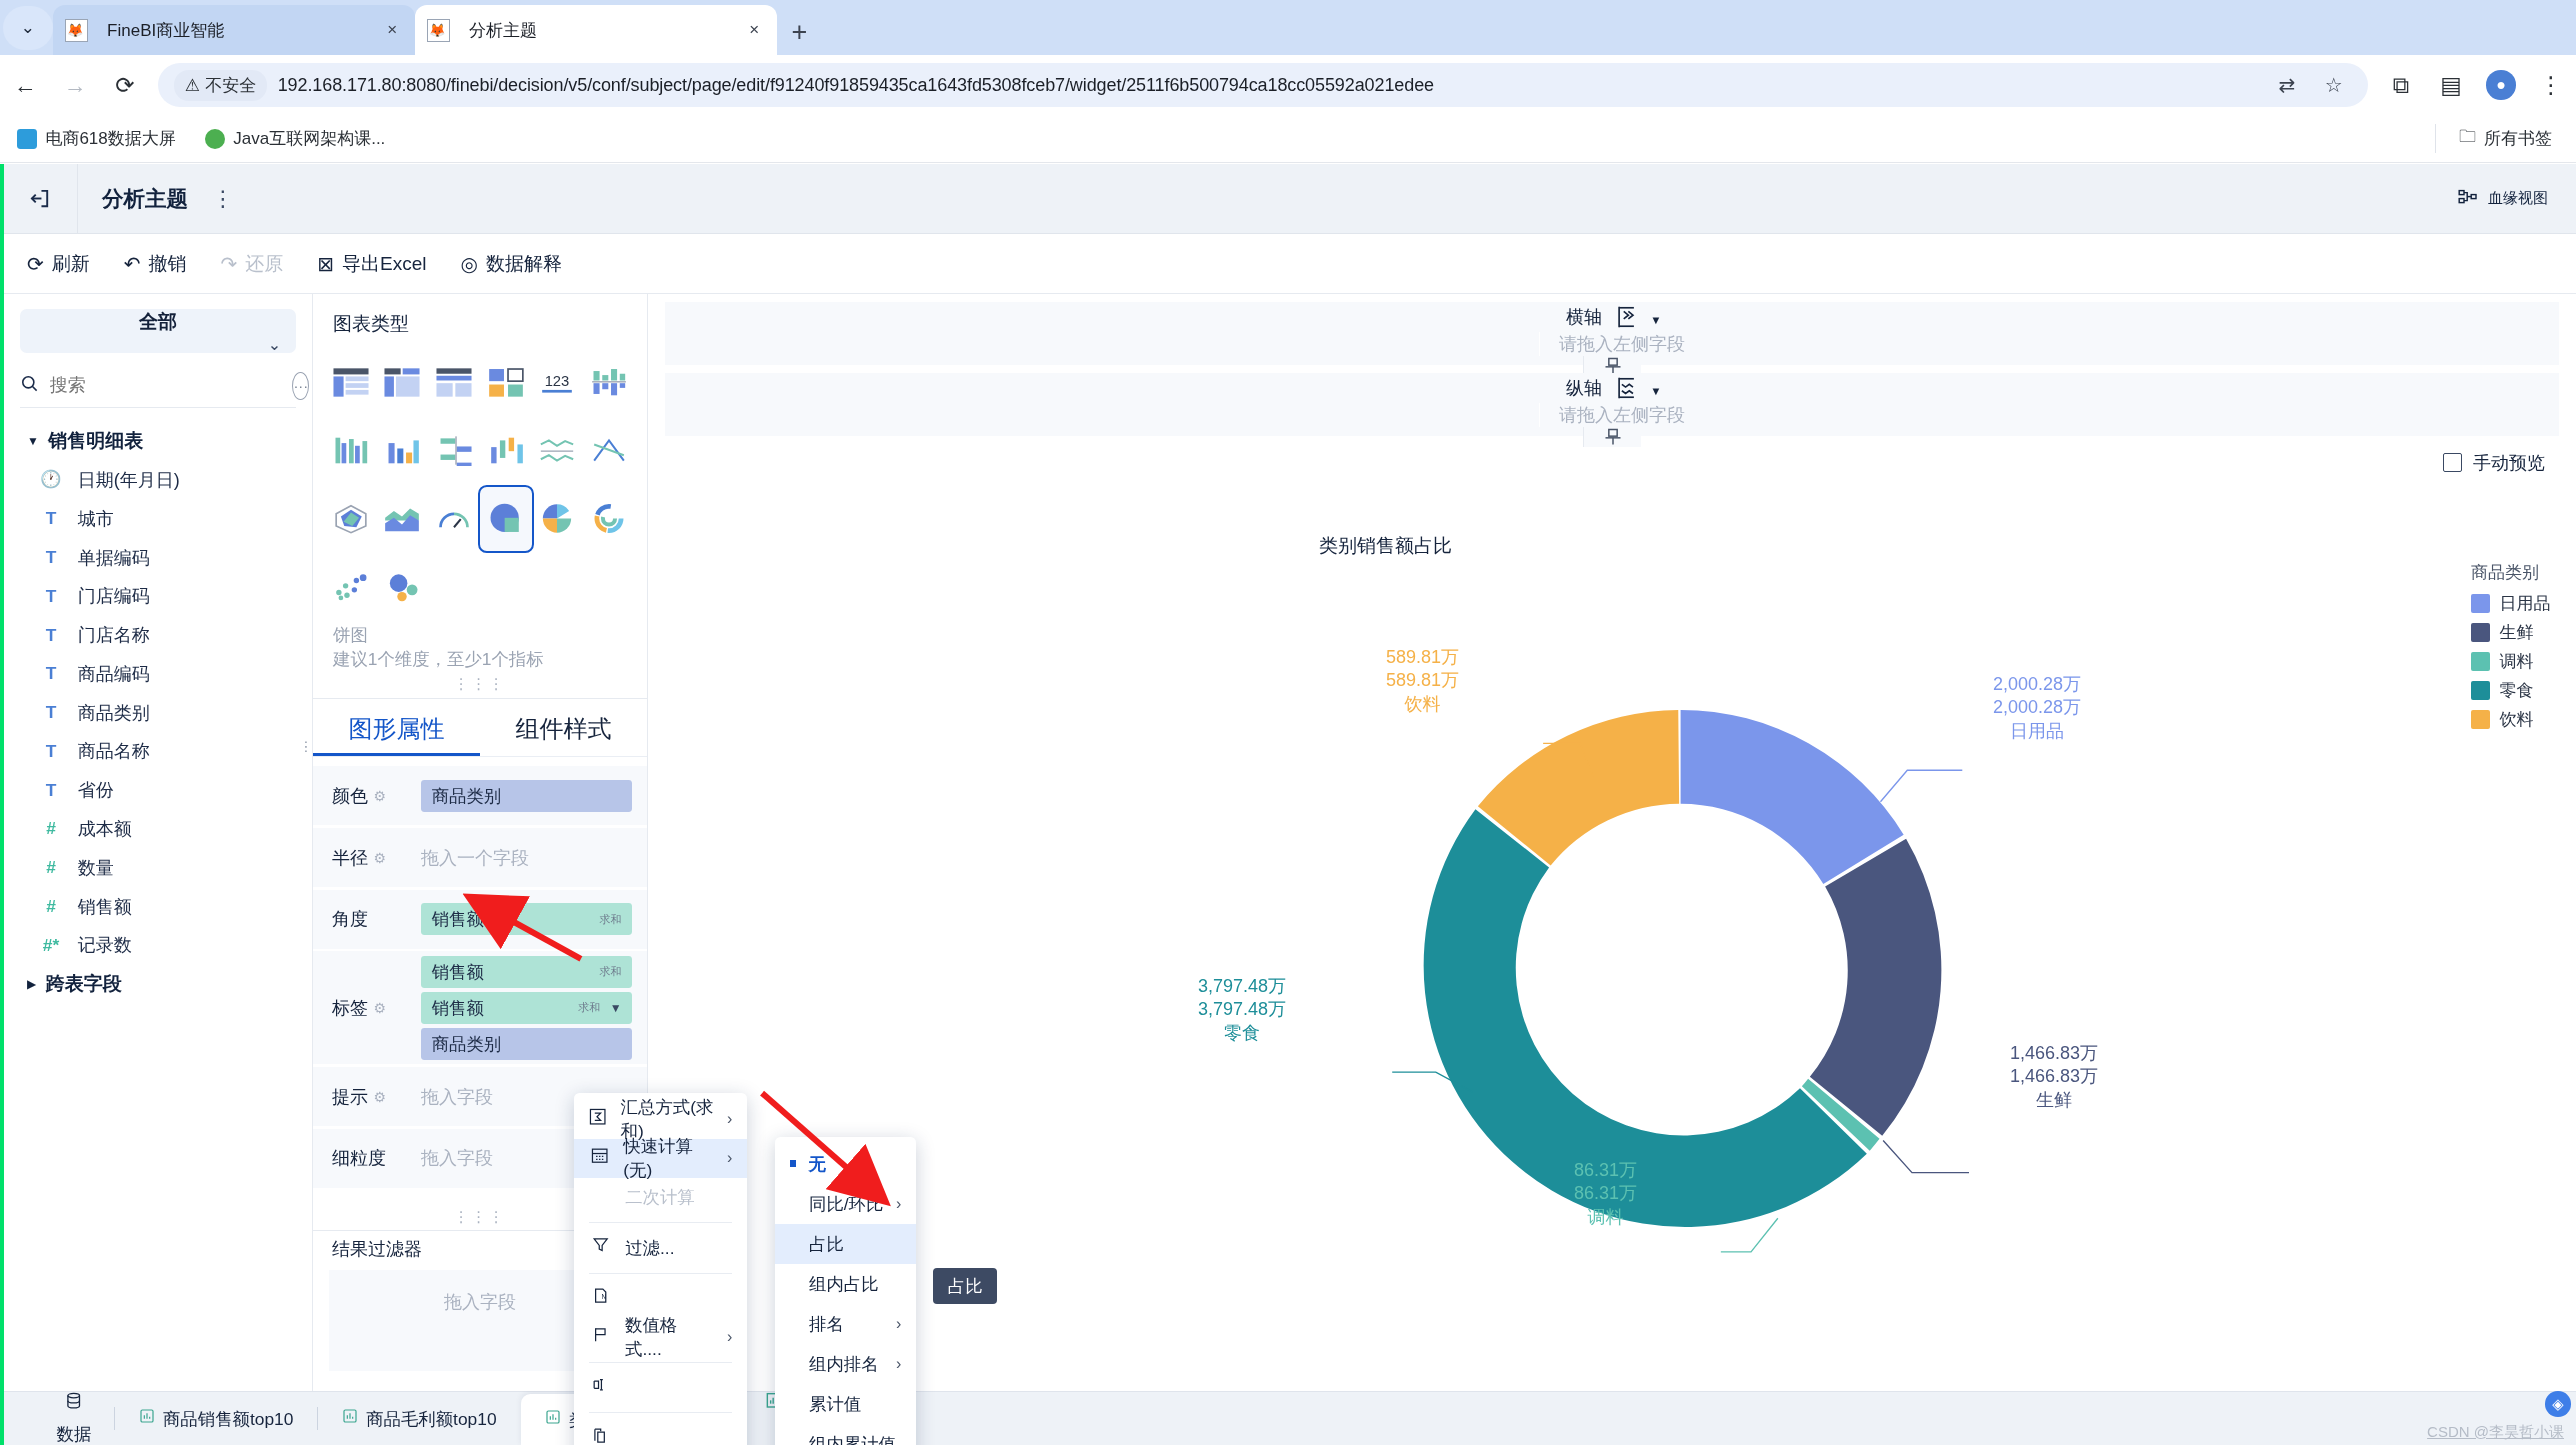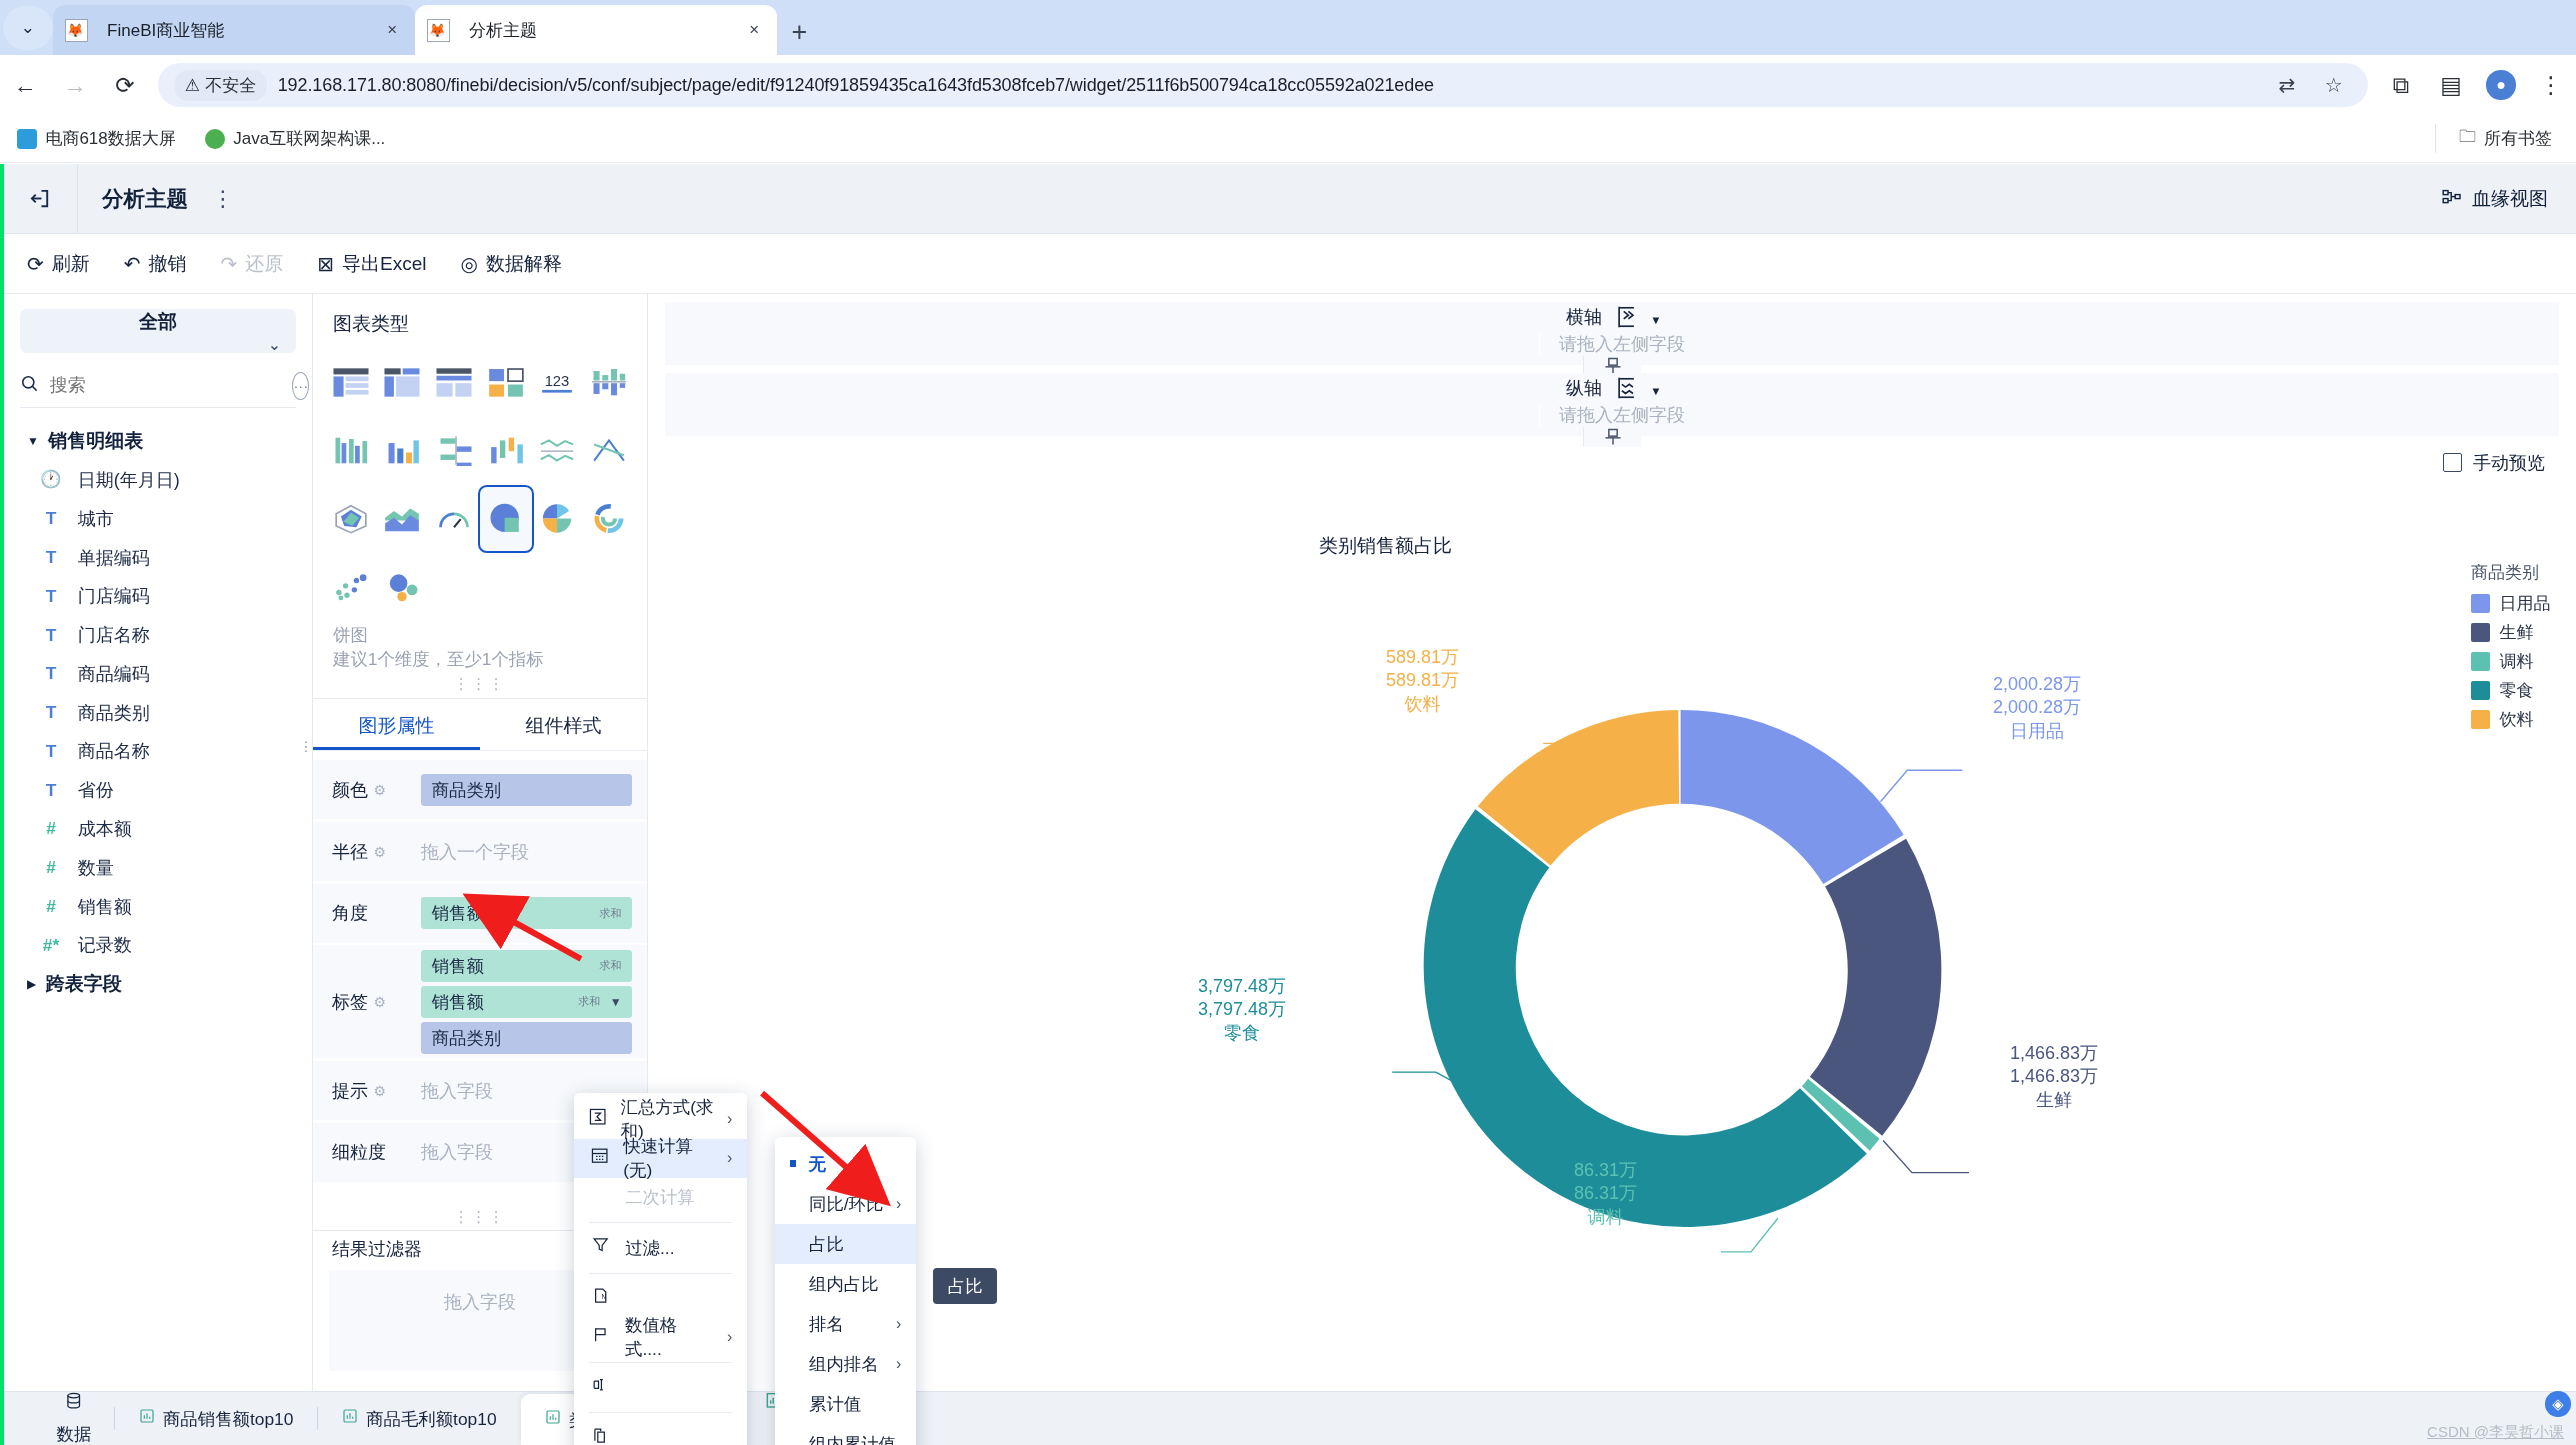--- a/index.html
+++ b/index.html
@@ -80,21 +80,21 @@
     border-left: 4px solid #00e06a; }
   .app-header {
     height: 70px; background: #eef2f7; display: flex; align-items: center;
     border-bottom: 0.7px solid #e0e5ec;
   }
   .hdr-back { width: 74px; height: 70px; display: flex; align-items: center; justify-content: center;
     font-size: 25.5px; color: #1a2b4a; border-right: 0.7px solid #e0e5ec; }
   .hdr-title { font-size: 21.5px; font-weight: bold; color: #12223d; margin-left: 24px; }
   .hdr-dots { font-size: 21.5px; color: #3a4963; margin-left: 24px; letter-spacing: 1.3px; }
   .hdr-right { margin-left: auto; display: flex; align-items: center; gap: 10px;
-    font-size: 19px; color: #12223d; padding-right: 28px; }
+    font-size: 15px; color: #12223d; padding-right: 28px; }
 
   .toolbar {
     height: 60px; background: #fff; display: flex; align-items: center;
     padding-left: 23px; gap: 34px; border-bottom: 0.7px solid #e6eaf0;
   }
   .tbitem { display: flex; align-items: center; gap: 8px; font-size: 19px; color: #16243d; }
   .tbitem.disabled { color: #b9c0cc; }
   .tbitem .tico { font-size: 20px; }
 
   .workspace { display: flex; height: 1097px; }
@@ -139,21 +139,21 @@
     row-gap: 4px; }
   .cfg-cell { height: 64px; display: flex; align-items: center; justify-content: center;
     border-radius: 6.7px; }
   .cfg-cell.sel { outline: 2.7px solid #1456c9; background: #f5f8fd; }
   .cfg-desc { padding: 5.4px 20px 0 20px; font-size: 17.4px; color: #9aa3b2; line-height: 1.35; }
   .cfg-dots { text-align: center; color: #aab2c0; font-size: 14.8px; letter-spacing: 2.7px;
     margin-top: 4px;}
   .cfg-sep { border-top: 0.7px solid #e6eaf0; margin-top: 5.4px; }
 
   .cfg-tabs { display: flex; }
-  .cfg-tab { flex: 1; text-align: center; font-size: 19px; padding: 14.8px 0 10.7px 0;
+  .cfg-tab { flex: 1; text-align: center; font-size: 24px; padding: 14.8px 0 10.7px 0;
     color: #16243d; position: relative;}
   .cfg-tab.active { color: #1456c9; }
   .cfg-tab.active::after { content: ""; position: absolute; left: 0; right: 0; bottom: 0;
     height: 3.4px; background: #1456c9; }
   .cfg-tabline { border-bottom: 1.3px solid #eaeef4; }
 
   .shelf { display: flex; align-items: center; min-height: 59px; background: #f7f9fc;
     margin-bottom: 2.7px; padding-left: 19px; }
   .shelf-lbl { width: 89px; display: flex; align-items: center; gap: 5.4px;
     font-size: 18px; color: #16243d; flex: 0 0 89px;}

